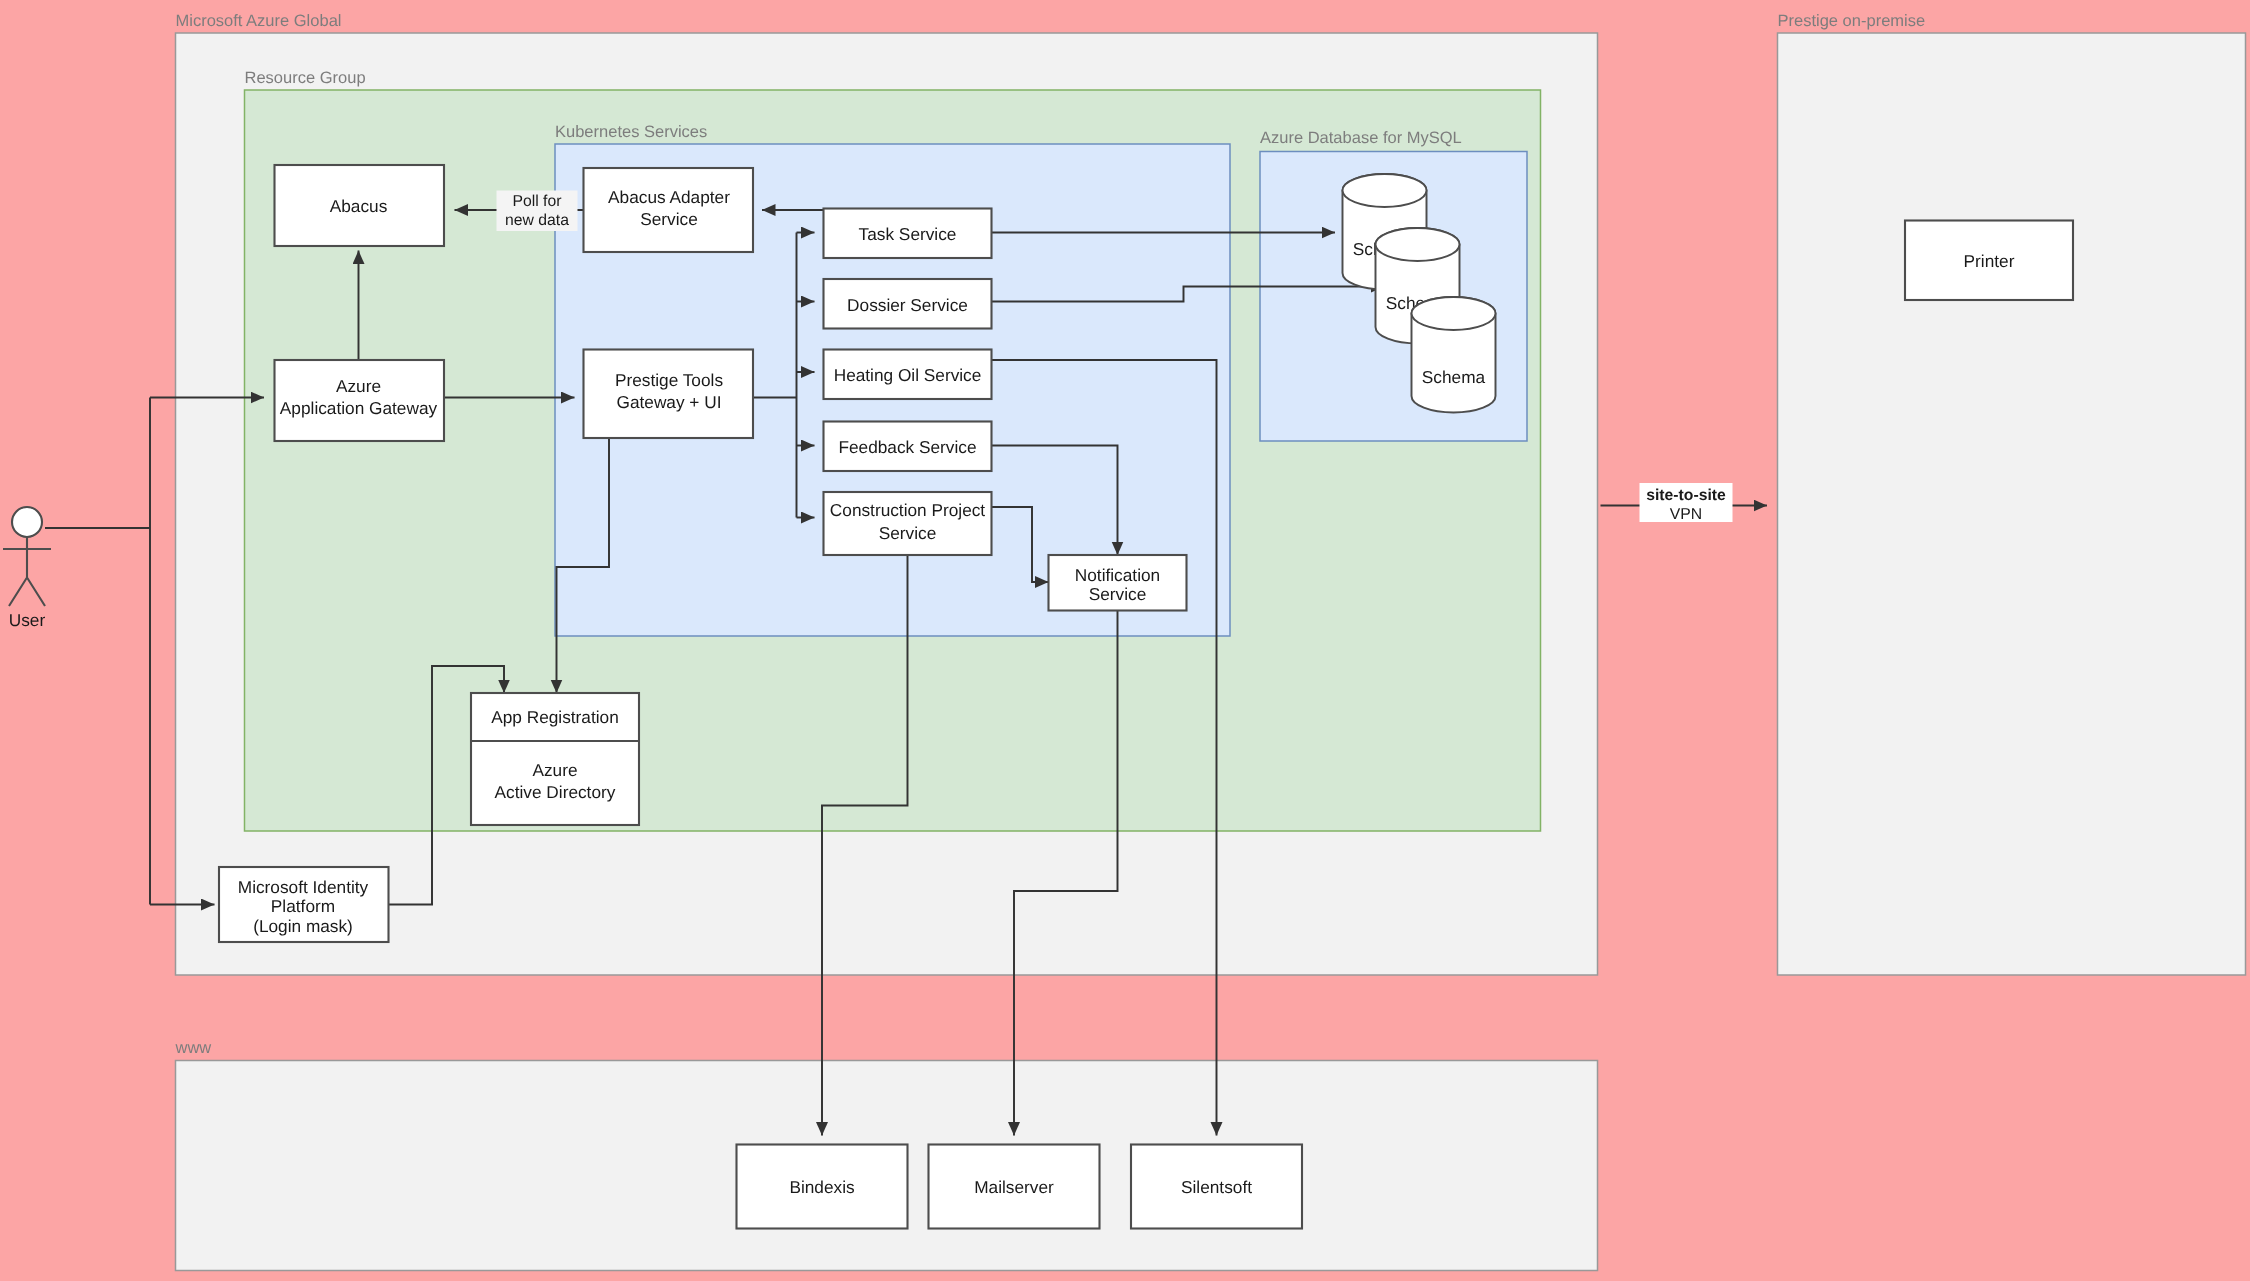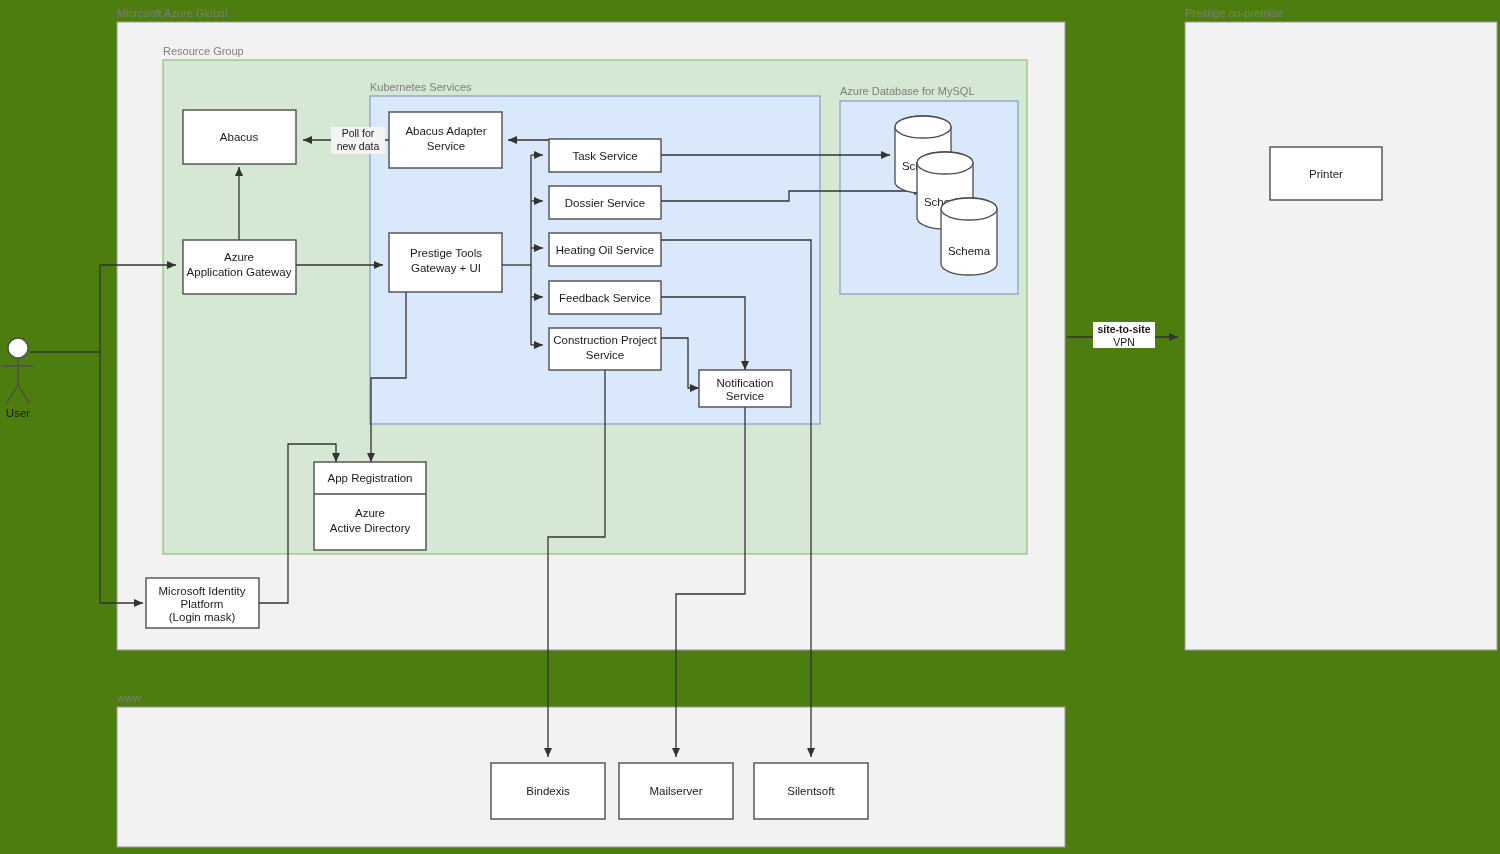--- a/index.html
+++ b/index.html
@@ -1,17 +1,17 @@
 <!DOCTYPE html>
 <html><head>
 <meta charset="utf-8">
 <style>
   html,body{margin:0;padding:0;background:#ffffff;}
   body{font-family:"Liberation Sans","DejaVu Sans",sans-serif;}
-  #stage{position:relative;width:1500px;height:854px;overflow:hidden;background:#4d7c0f;}
+  #stage{position:relative;width:1500px;height:854px;overflow:hidden;background:#fca5a5;}
   svg{position:absolute;top:0;left:0;width:1500px;height:854px;}
   text{font-family:"Liberation Sans","DejaVu Sans",sans-serif;}
   .zone-label{font-size:11px;fill:#7d7d7d;}
   .node-label{font-size:11.5px;fill:#1a1a1a;}
   .edge-label{font-size:10.5px;fill:#1a1a1a;}
   .edge-label-b{font-size:10.5px;fill:#1a1a1a;font-weight:bold;}
   .actor-label{font-size:11.5px;fill:#1a1a1a;}
 </style>
 </head>
 <body>

